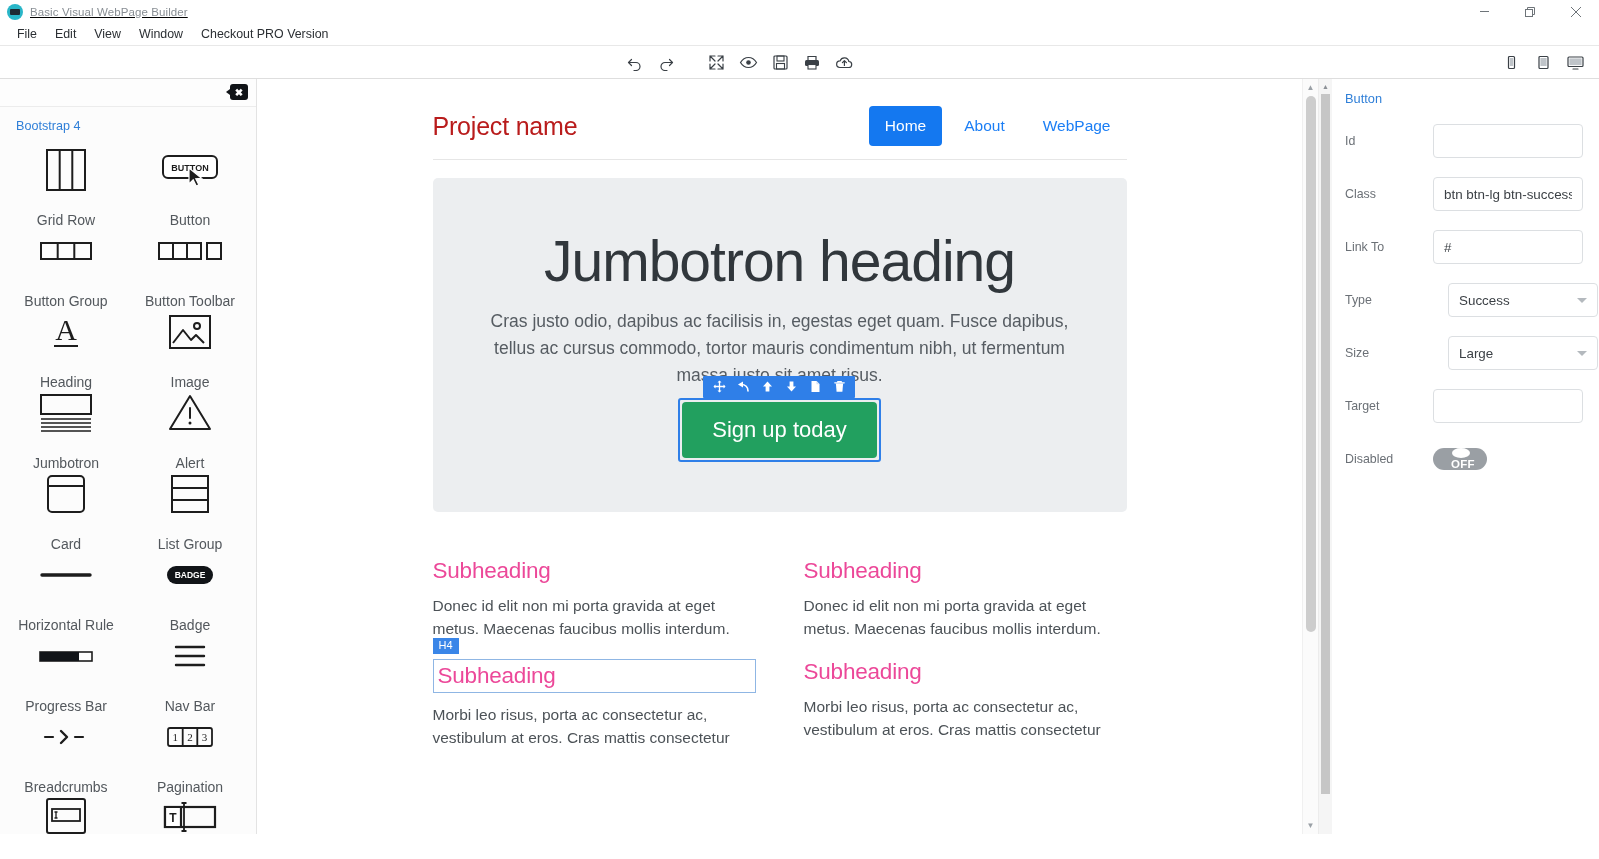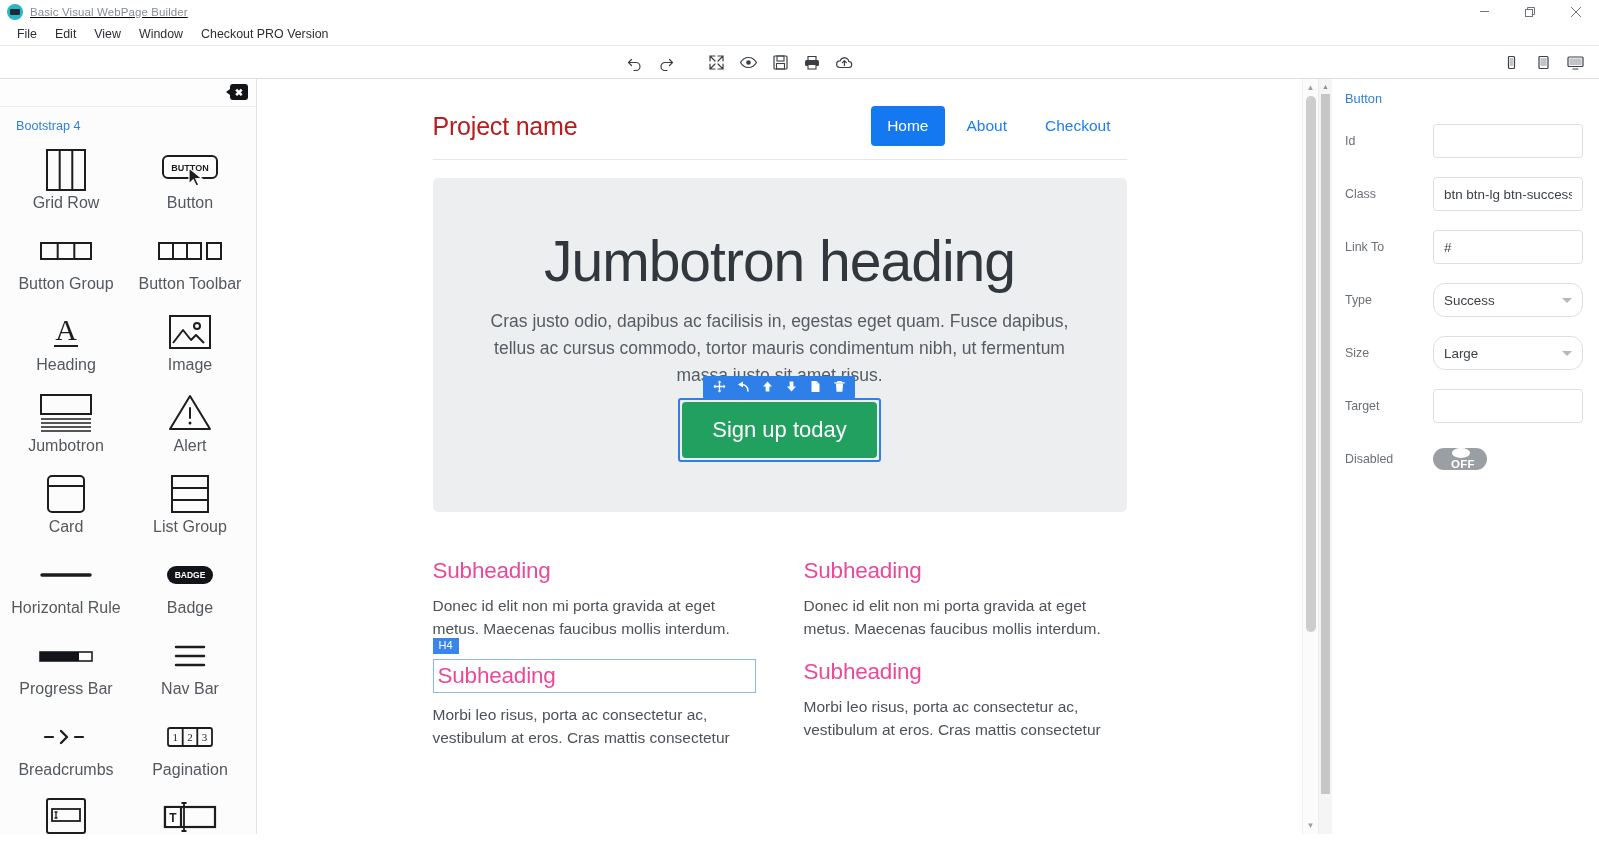--- a/index.html
+++ b/index.html
@@ -85,21 +85,21 @@
   }
   .sb-grid {
     display: grid; grid-template-columns: 1fr 1fr; row-gap: 0px;
     padding: 0 4px;
   }
   .sb-cell {
     display: flex; flex-direction: column; align-items: center; justify-content: flex-start;
     height: 81px; padding-top: 9px;
   }
   .sb-ico { height: 44px; display: flex; align-items: center; justify-content: center; }
-  .sb-label { font-size: 16px; color: #53585d; margin-top: 2px; }
+  .sb-label { font-size: 14px; color: #53585d; margin-top: 20px; }
 
   
   .canvas-wrap { flex: 1 1 auto; position: relative; background: #ffffff; min-width: 0; overflow: hidden; }
   .canvas {
     position: absolute; inset: 0 16px 0 0; overflow: hidden; background: #fff;
   }
   .page { width: 100%; padding: 0 0 0 0; }
   .page-inner { max-width: 694px; margin: 0 auto; padding-top: 14px; }
 
   .navbar { display: flex; align-items: center; height: 66px; }
@@ -190,23 +190,23 @@
   .prop-row { display: flex; align-items: center; margin-bottom: 15px; min-height: 38px; }
   .prop-label { width: 88px; flex: 0 0 88px; font-size: 12.4px; color: #6b7076; }
   .prop-field { flex: 1 1 auto; }
   .prop-input {
     width: 100%; height: 34px; border: 1px solid #dcdfe2; border-radius: 4px;
     padding: 0 10px; font-size: 13.4px; color: #3c4146; background: #fff;
     font-family: "Liberation Sans", sans-serif;
   }
   .prop-input::placeholder { color: #9aa0a6; }
   .prop-select {
-    width: 100%; height: 34px; border: 1px solid #dcdfe2; border-radius: 12px;
+    width: 100%; height: 34px; border: 1px solid #dcdfe2; border-radius: 4px;
     padding: 0 10px; font-size: 13.4px; color: #3c4146; background: #fff;
-    display: flex; align-items: center; position: relative;
+    display: flex; align-items: center; position: relative; margin-left: 15px;
   }
   .prop-select .caret {
     position: absolute; right: 10px; top: 50%; margin-top: -2px;
     border-left: 5px solid transparent; border-right: 5px solid transparent;
     border-top: 5px solid #b4b9be;
   }
   .toggle {
     width: 54px; height: 22px; border-radius: 11px; background: #9a9fa4;
     display: flex; align-items: center; position: relative; flex-direction: column;
   }
@@ -529,21 +529,21 @@
     <div class="canvas-wrap">
       <div class="canvas">
         <div class="page">
           <div class="page-inner">
 
             <div class="navbar">
               <div class="brand">Project name</div>
               <div class="nav-links">
                 <div class="nav-link active">Home</div>
                 <div class="nav-link">About</div>
-                <div class="nav-link">Checkout</div>
+                <div class="nav-link">WebPage</div>
               </div>
             </div>
             <div class="nav-rule"></div>
 
             <div class="jumbo">
               <h1>Jumbotron heading</h1>
               <p>Cras justo odio, dapibus ac facilisis in, egestas eget quam. Fusce dapibus, tellus ac cursus commodo, tortor mauris condimentum nibh, ut fermentum massa justo sit amet risus.</p>
               <div class="signup-wrap">
                 <div class="sel-toolbar">
                   <div class="sel-btn">

